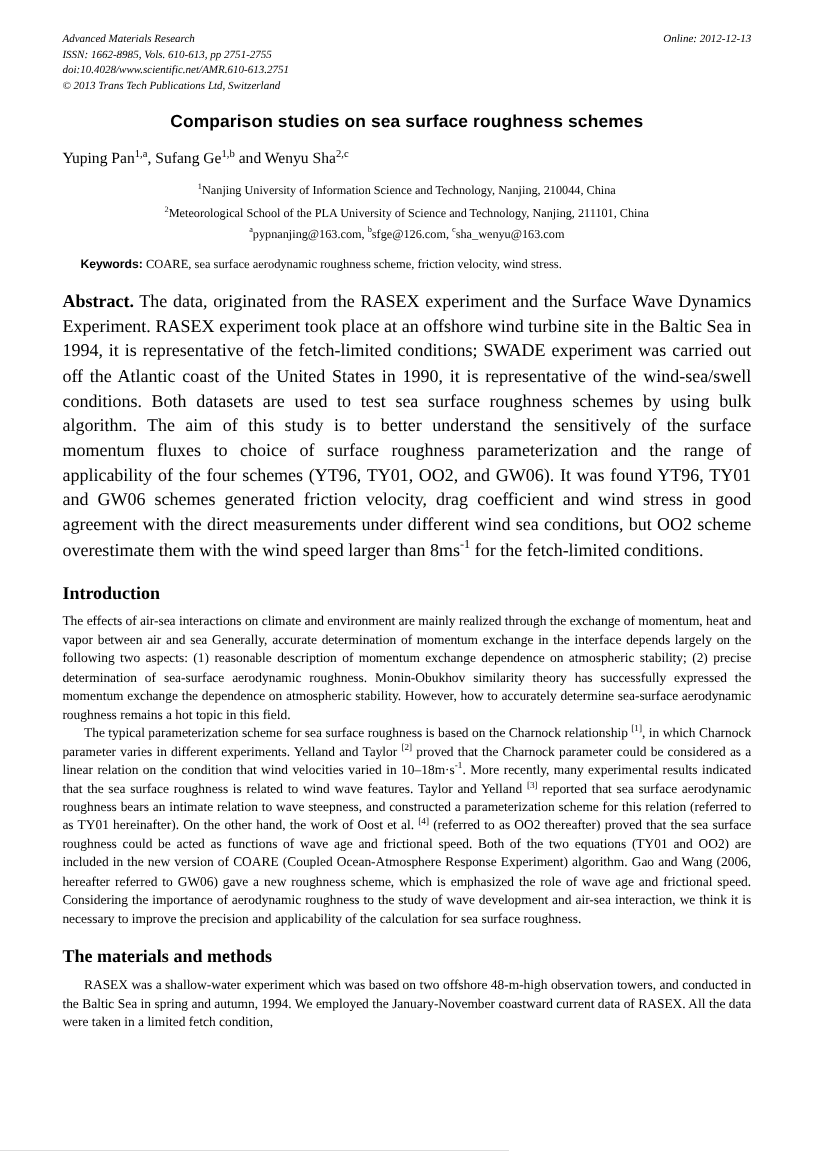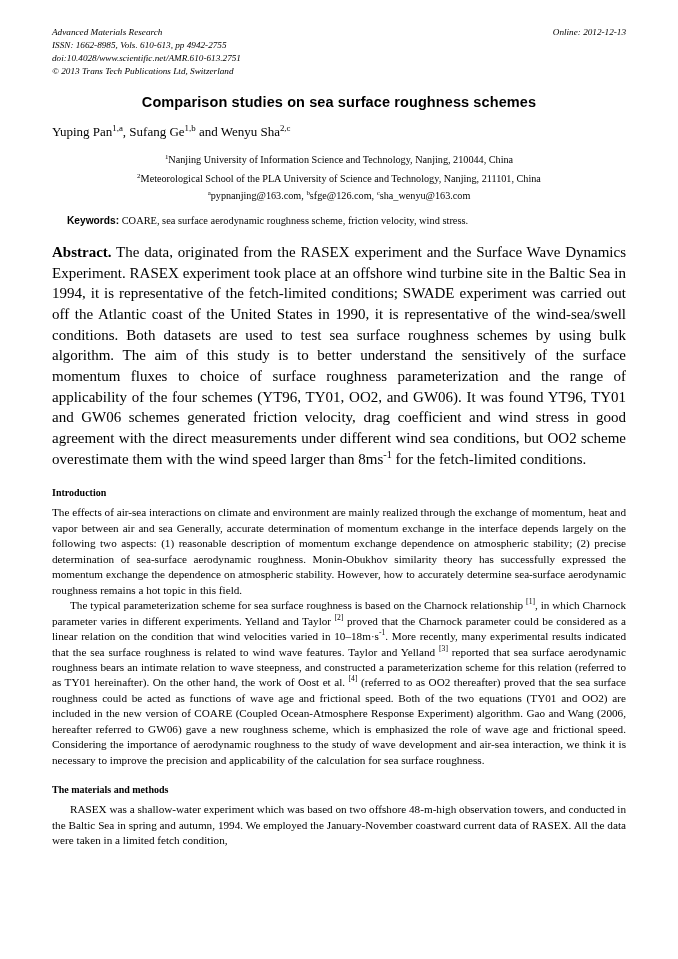--- a/index.html
+++ b/index.html
@@ -66,21 +66,21 @@
   .keywords .lbl { font-family: "Liberation Sans", sans-serif; font-weight: bold; font-size: 10.2px; padding-left: 15px; }
   .abstract {
     font-size: 15px;
     line-height: 1.38;
     text-align: justify;
     margin-bottom: 18px;
   }
   .abstract .lbl { font-weight: bold; }
   .section-head {
     font-weight: bold;
-    font-size: 10px;
+    font-size: 15px;
     margin: 16px 0 7px 0;
   }
   p.body {
     font-size: 11.2px;
     line-height: 1.38;
     text-align: justify;
     margin: 0 0 0 0;
   }
   p.body.indent { text-indent: 18px; }
   p.body + p.body { margin-top: 0; }
@@ -89,21 +89,21 @@
     margin: 9px 0 0 0;
   }
 </style>
 </head>
 <body>
 
 <div class="page">
 
   <div class="header-block">
     <div class="header-left">Advanced Materials Research</div>
-    <div class="header-left">ISSN: 1662-8985, Vols. 610-613, pp 4942-2755</div>
+    <div class="header-left">ISSN: 1662-8985, Vols. 610-613, pp 2751-2755</div>
     <div class="header-left">doi:10.4028/www.scientific.net/AMR.610-613.2751</div>
     <div class="header-left">© 2013 Trans Tech Publications Ltd, Switzerland</div>
     <div class="header-right">Online: 2012-12-13</div>
   </div>
 
   <div class="title">Comparison studies on sea surface roughness schemes</div>
 
   <div class="authors">
     <span>Yuping Pan<sup>1,a</sup></span><span>, </span><span>Sufang Ge<sup>1,b</sup></span><span> and </span><span>Wenyu Sha<sup>2,c</sup></span>
   </div>

